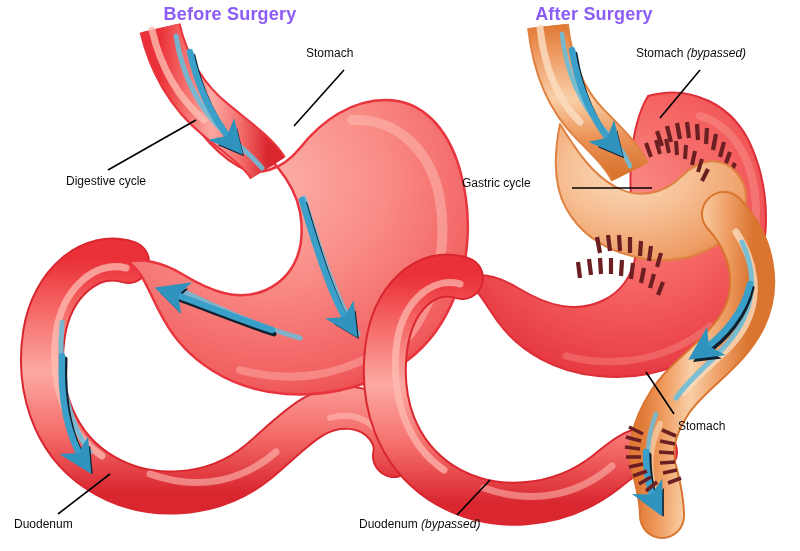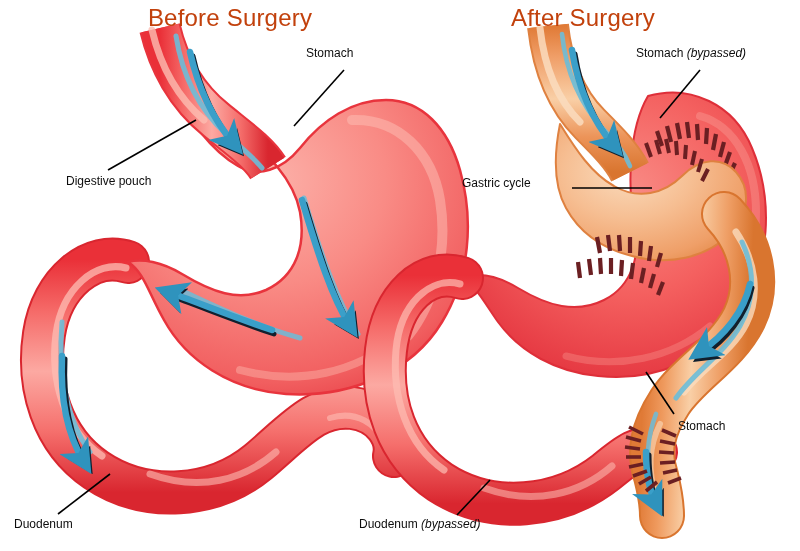--- a/index.html
+++ b/index.html
@@ -9,28 +9,28 @@
     font-family:"Liberation Sans", sans-serif;
     color:#111111;
     overflow:hidden;
     position:relative;
   }
   #stage{position:relative;width:800px;height:551px;background:#fff;}
   svg.diagram{position:absolute;left:0;top:0;width:800px;height:551px;}
 
   .panel-title{
     position:absolute;
-    font-size:24px;
-    font-weight:400;
+    font-size:18px;
+    font-weight:700;
     letter-spacing:0.2px;
-    color:#c2410c;
+    color:#8b5cf6;
     white-space:nowrap;
   }
   #title-before{left:65px;top:4px;width:330px;text-align:center;}
-  #title-after{left:418px;top:4px;width:330px;text-align:center;}
+  #title-after{left:429px;top:4px;width:330px;text-align:center;}
 
   .anno{
     position:absolute;
     font-size:12px;
     color:#0d0d0d;
     white-space:nowrap;
     line-height:1.1;
   }
   .anno i{font-style:italic;}
 
@@ -317,21 +317,21 @@
       <line x1="457" y1="515" x2="490" y2="480" stroke="#000" stroke-width="1.6"></line>
     </g>
   </svg>
 
   <div class="panel-title" id="title-before">Before Surgery</div>
 
   <div class="panel-title" id="title-after">After Surgery</div>
 
   <div class="anno" id="lbl-stomach">Stomach</div>
 
-  <div class="anno" id="lbl-digestive">Digestive pouch</div>
+  <div class="anno" id="lbl-digestive">Digestive cycle</div>
 
   <div class="anno" id="lbl-duodenum">Duodenum</div>
 
   <div class="anno" id="lbl-stomach-bypassed"><span>Stomach </span><i>(bypassed)</i></div>
 
   <div class="anno" id="lbl-gastric-pouch">Gastric cycle</div>
 
   <div class="anno" id="lbl-jejunum">Stomach</div>
 
   <div class="anno" id="lbl-duodenum-bypassed"><span>Duodenum </span><i>(bypassed)</i></div>

